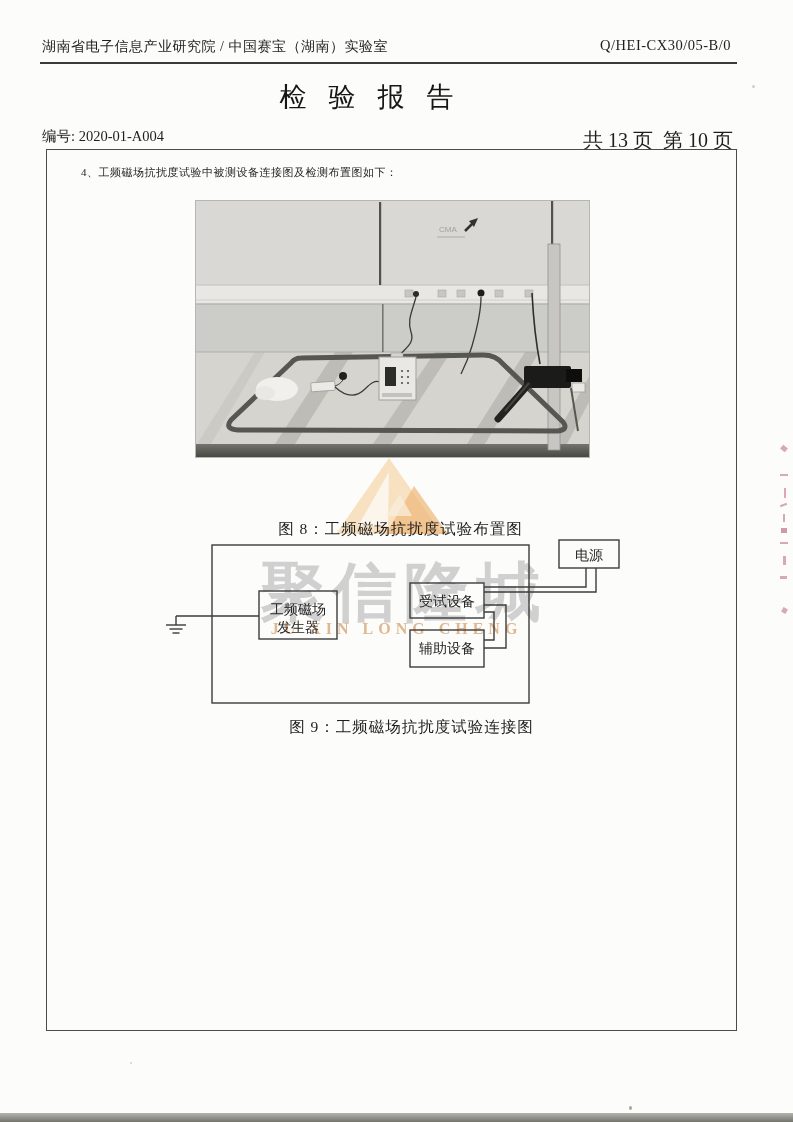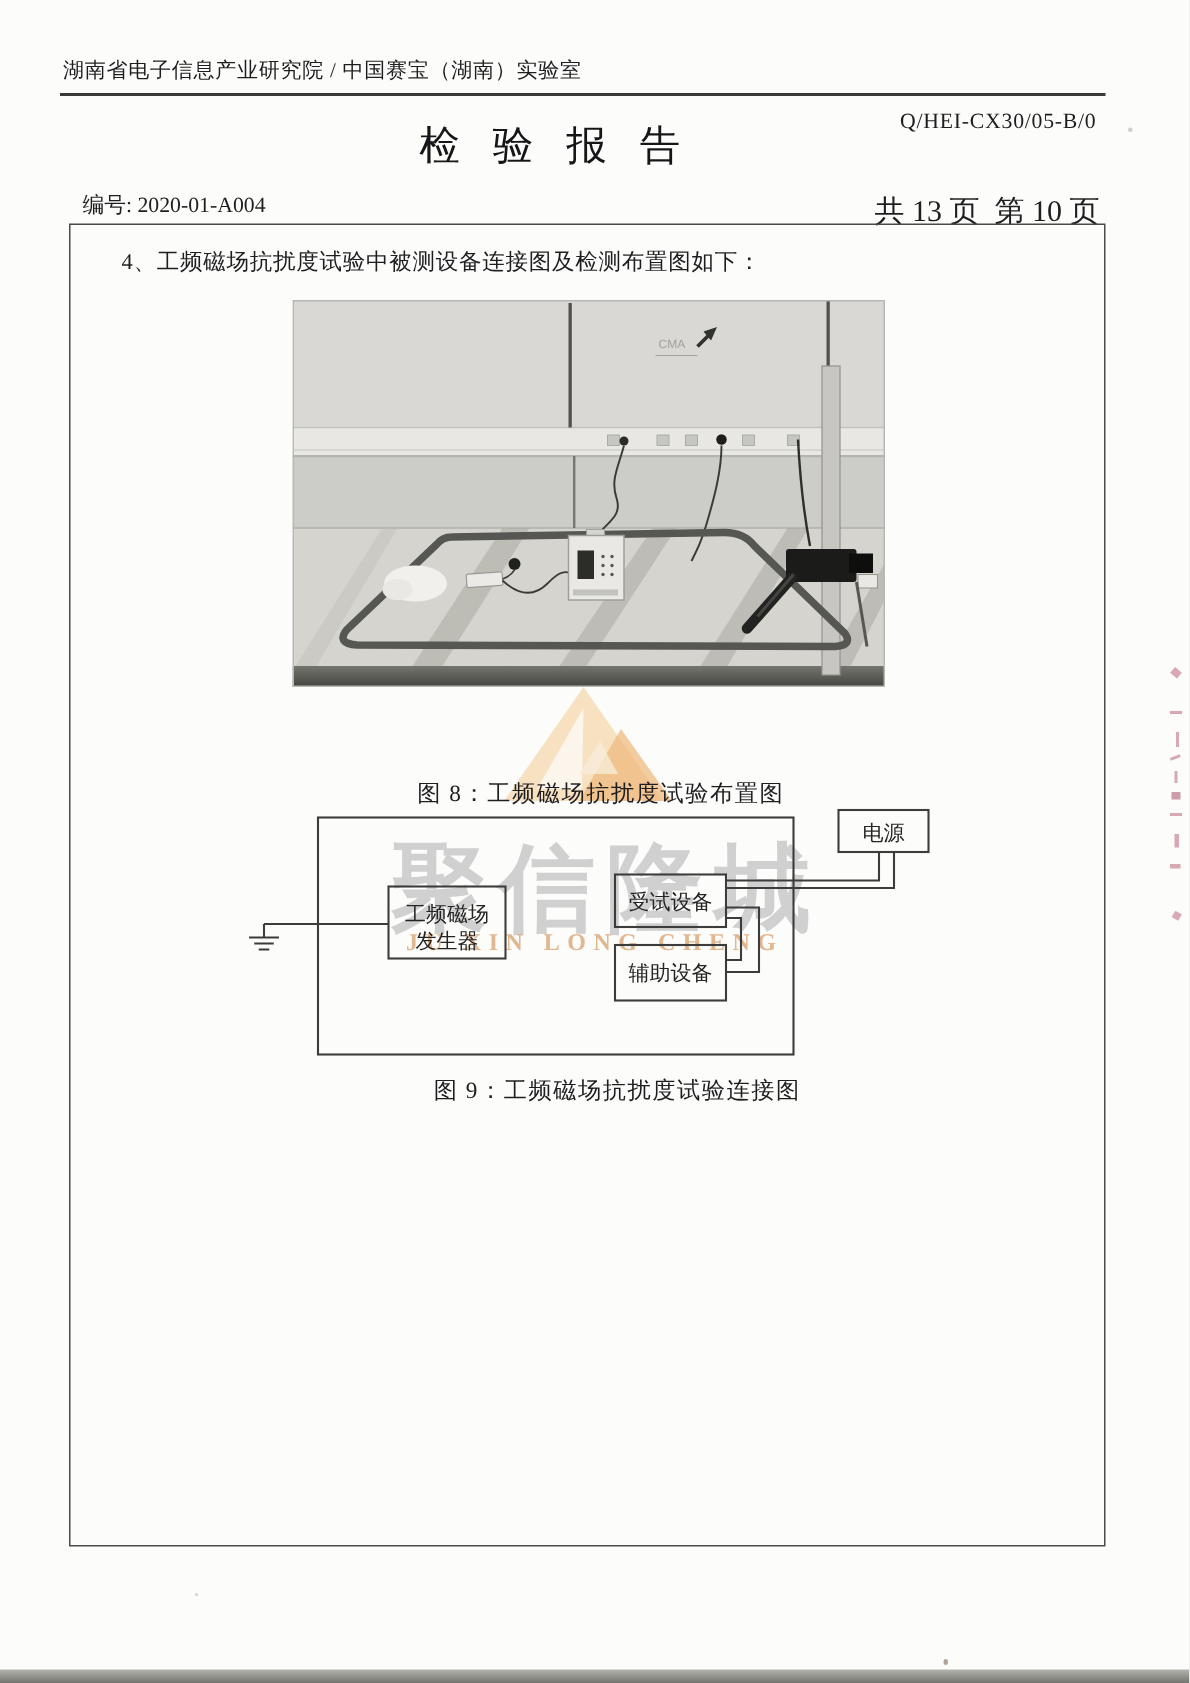--- a/index.html
+++ b/index.html
@@ -4,35 +4,35 @@
 <style>
   html,body{margin:0;padding:0;background:#e8e8e6;}
   .page{
     position:relative;width:793px;height:1122px;margin:0 auto;
     background:#fcfcfa;overflow:hidden;
     font-family:"Liberation Serif","DejaVu Serif",serif;color:#1e1e20;
   }
   .abs{position:absolute;}
   
   .header-org{left:42px;top:38px;font-size:14px;letter-spacing:.5px;}
-  .header-code{top:37px;right:62px;font-size:14.5px;letter-spacing:.5px;margin-top:36px;}
+  .header-code{top:37px;right:62px;font-size:14.5px;letter-spacing:.5px;}
   .header-rule{left:40px;top:62px;width:697px;height:2px;background:#3a3a38;}
   .title-row{left:0;top:79px;width:793px;text-align:center;transform:translateX(-30px);}
   .title{
     display:inline-block;font-size:27px;font-weight:normal;
     letter-spacing:22px;padding-left:22px;color:#161618;
   }
-  .meta-number{left:42px;top:127px;font-size:14.5px;margin-left:13px;}
+  .meta-number{left:42px;top:127px;font-size:14.5px;}
   .meta-pagination{top:127px;right:60px;font-size:20px;white-space:pre;}
   
   .content-box{
     left:46px;top:149px;width:689px;height:880px;
     border:1.6px solid #4b4b49;background:transparent;z-index:2;
   }
-  .item-text{left:34px;top:15px;font-size:15px;letter-spacing:.5px;}
+  .item-text{left:34px;top:15px;font-size:11px;letter-spacing:.5px;}
   .photo-wrap{left:148px;top:50px;width:395px;height:258px;}
   .caption{left:0;width:100%;text-align:center;font-size:15.5px;letter-spacing:1px;}
   .caption-8{top:334px;transform:translateX(9px);margin-top:35px;}
   .caption-9{top:567px;transform:translateX(20px);}
   .diagram-wrap{left:104px;top:378px;width:500px;height:190px;}
   
   .wm{z-index:1;pointer-events:none;}
   .wm-tri{left:336px;top:456px;width:118px;height:80px;}
   .wm-cn{
     left:0;top:558px;width:793px;text-align:center;

